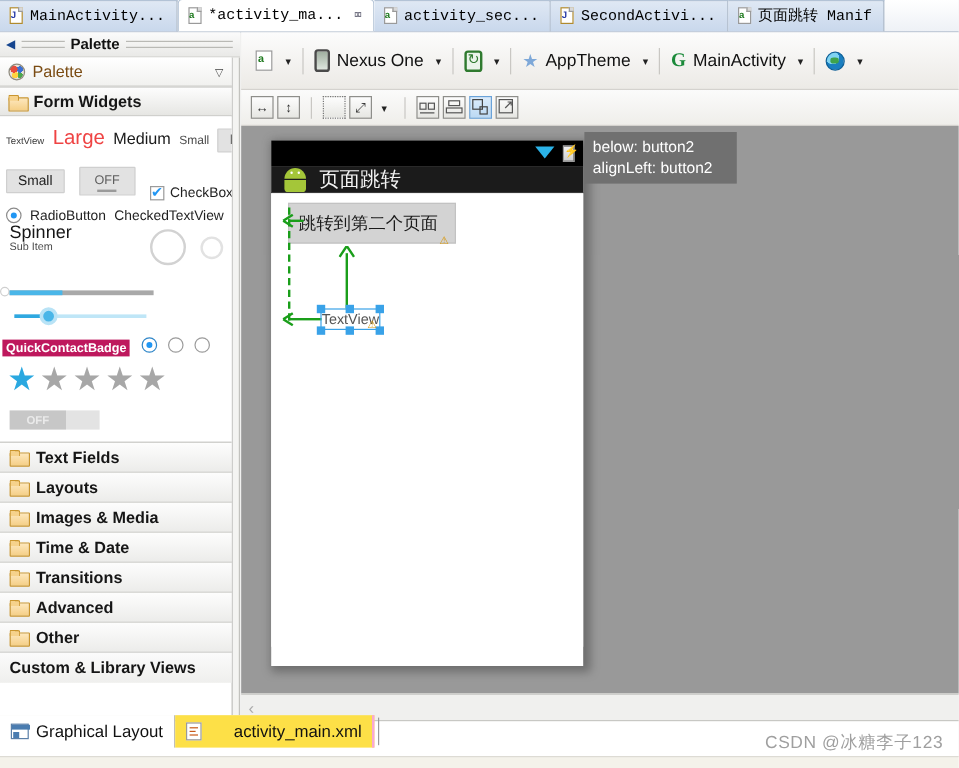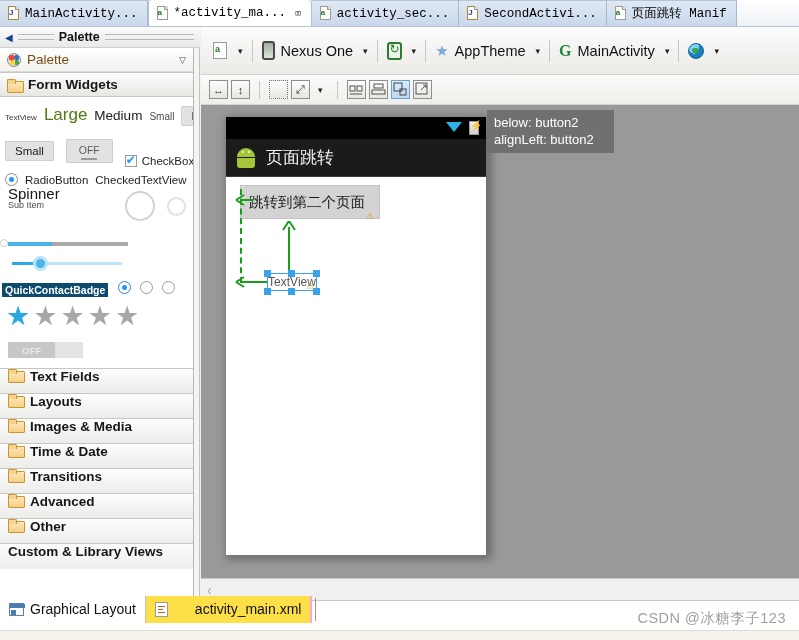--- a/index.html
+++ b/index.html
@@ -111,21 +111,21 @@
     height:25px; display:flex; align-items:center; gap:6px; padding:0 7px;
     background: linear-gradient(#fdfdfd,#e6e6e3);
     border:1px solid #c6c6c2; border-left:none; border-right:none;
     font-weight:bold; font-size:13.5px; color:#171717;
   }
 
   
   .widgets { position:relative; height:272px; border-bottom:1px solid #c6c6c2; background:#fff; overflow:hidden; }
   .wrow1 { position:absolute; left:5px; top:8px; display:flex; align-items:baseline; gap:7px; }
   .w-textview { font-size:8px; color:#3a3a3a; }
-  .w-large { font-size:17px; color:#4d7c0f; }
+  .w-large { font-size:17px; color:#ef4444; }
   .w-medium { font-size:13.5px; color:#1a1a1a; }
   .w-small { font-size:10px; color:#4a4a4a; }
   .btnchip {
     background:#e2e2e2; border:1px solid #cfcfcf; color:#1a1a1a;
     font-size:11.5px; padding:3px 9px; border-radius:1px;
   }
   .wrow2 { position:absolute; left:5px; top:38px; display:flex; align-items:center; gap:12px; }
   .togchip { position:relative; background:#e2e2e2; border:1px solid #cfcfcf; color:#5c5c5c;
     font-size:10.5px; padding:4px 12px 6px; border-radius:1px; }
   .togchip:after{ content:""; position:absolute; left:50%; transform:translateX(-50%);
@@ -140,37 +140,37 @@
   .spin .t { font-size:15px; color:#161616; }
   .spin .s { font-size:9px; color:#4a4a4a; margin-top:-2px; }
   .ring1 { position:absolute; left:125px; top:94px; width:30px;height:30px;border-radius:50%;border:2px solid #d2d2d2; }
   .ring2 { position:absolute; left:167px; top:100px; width:19px;height:19px;border-radius:50%;border:2px solid #e2e2e2; }
   .prog { position:absolute; left:8px; top:145px; width:120px; height:4px; background:#a9a9a9; }
   .prog .f { width:44px;height:4px;background:#4ab6e8; }
   .progdot{ position:absolute; left:0px; top:142px; width:8px;height:8px;border-radius:50%;border:1px solid #cfcfcf;background:#fff;}
   .seek { position:absolute; left:12px; top:165px; width:110px; height:3px; background:#bfe6f7; }
   .seek .f { width:30px;height:3px;background:#2fa8e0; }
   .seekthumb{ position:absolute; left:33px; top:159px; width:15px;height:15px;border-radius:50%;background:#4ab6e8;border:3px solid #b9e3f6;}
-  .qcb { position:absolute; left:2px; top:186px; background:#0c4a6e; color:#fff; font-size:10.5px;
+  .qcb { position:absolute; left:2px; top:186px; background:#be185d; color:#fff; font-size:10.5px;
          font-weight:bold; padding:1px 3px; }
   .radios { position:absolute; left:118px; top:184px; display:flex; gap:9px; }
   .radios .r { width:13px;height:13px;border-radius:50%;border:1px solid #9b9b9b;background:#fff; }
   .radios .r.on { border-color:#2f86c8; position:relative; }
   .radios .r.on:after{content:"";position:absolute;left:3px;top:3px;width:5px;height:5px;border-radius:50%;background:#2196f3;}
   .stars { position:absolute; left:6px; top:206px; display:flex; gap:3px; font-size:27px; line-height:27px; }
   .stars .s { color:#a7a7a7; }
   .stars .s.on { color:#2aa8e0; }
   .offsw { position:absolute; left:8px; top:245px; display:flex; width:75px; height:16px; }
   .offsw .a { flex:0 0 47px; background:#c7c7c7; color:#eaeaea; font-size:9.5px;
               display:flex;align-items:center;justify-content:center; font-weight:bold; }
   .offsw .b { flex:1; background:#e3e3e3; }
 
   
   .grow {
-    height:25px; display:flex; align-items:flex-start; gap:7px; padding:0 8px;
+    height:25px; display:flex; align-items:center; gap:7px; padding:0 8px;
     background: linear-gradient(#fdfdfd,#ececea);
     border-bottom:1px solid #c6c6c2;
     font-weight:bold; font-size:13.5px; color:#161616;
   }
   .grow.last { border-bottom:none; background:linear-gradient(#fbfbfb,#efefed); }
 
   
   .palscroll {
     position:absolute; left:194px; top:48px; width:6px; height:548px; background:#f4f4f2;
     border-right:1px solid #c2c2be;
@@ -226,21 +226,21 @@
   .device {
     position:absolute; left:25px; top:12px; width:260px; height:438px;
     background:#ffffff;
   }
   .statusbar{ height:22px;background:#000; position:relative; }
   .sb-wifi { position:absolute; right:24px; top:5px; width:0;height:0;
     border-left:8px solid transparent;border-right:8px solid transparent;border-top:10px solid #2bb3e8;}
   .sb-batt { position:absolute; right:7px; top:4px; width:10px;height:14px;
     background:linear-gradient(#f2f2f2,#cfcfcf); border:1px solid #9a9a9a;}
   .sb-batt:after{content:"⚡";position:absolute;left:0px;top:-2px;font-size:10px;color:#555;}
-  .actionbar{ height:38px;background:#1b1b1b; display:flex;align-items:center;gap:10px;padding-left:10px;
+  .actionbar{ height:22px;background:#1b1b1b; display:flex;align-items:center;gap:10px;padding-left:10px;
     border-bottom:1px solid #3a3a3a;}
   .droid { width:20px;height:20px;position:relative;flex:0 0 auto; }
   .droid .head{position:absolute;left:1px;top:0;width:18px;height:9px;border-radius:9px 9px 0 0;background:#a4c639;}
   .droid .body{position:absolute;left:1px;top:10px;width:18px;height:10px;border-radius:0 0 3px 3px;background:#a4c639;}
   .droid .eye{position:absolute;top:3px;width:2px;height:2px;border-radius:50%;background:#fff;}
   .abtitle{ color:#f2f2f2; font-size:17px; }
   .devbody{ position:relative; height:378px; background:#fff; }
 
   .btn2 {
     position:absolute; left:14px; top:8px; width:140px; height:34px;

